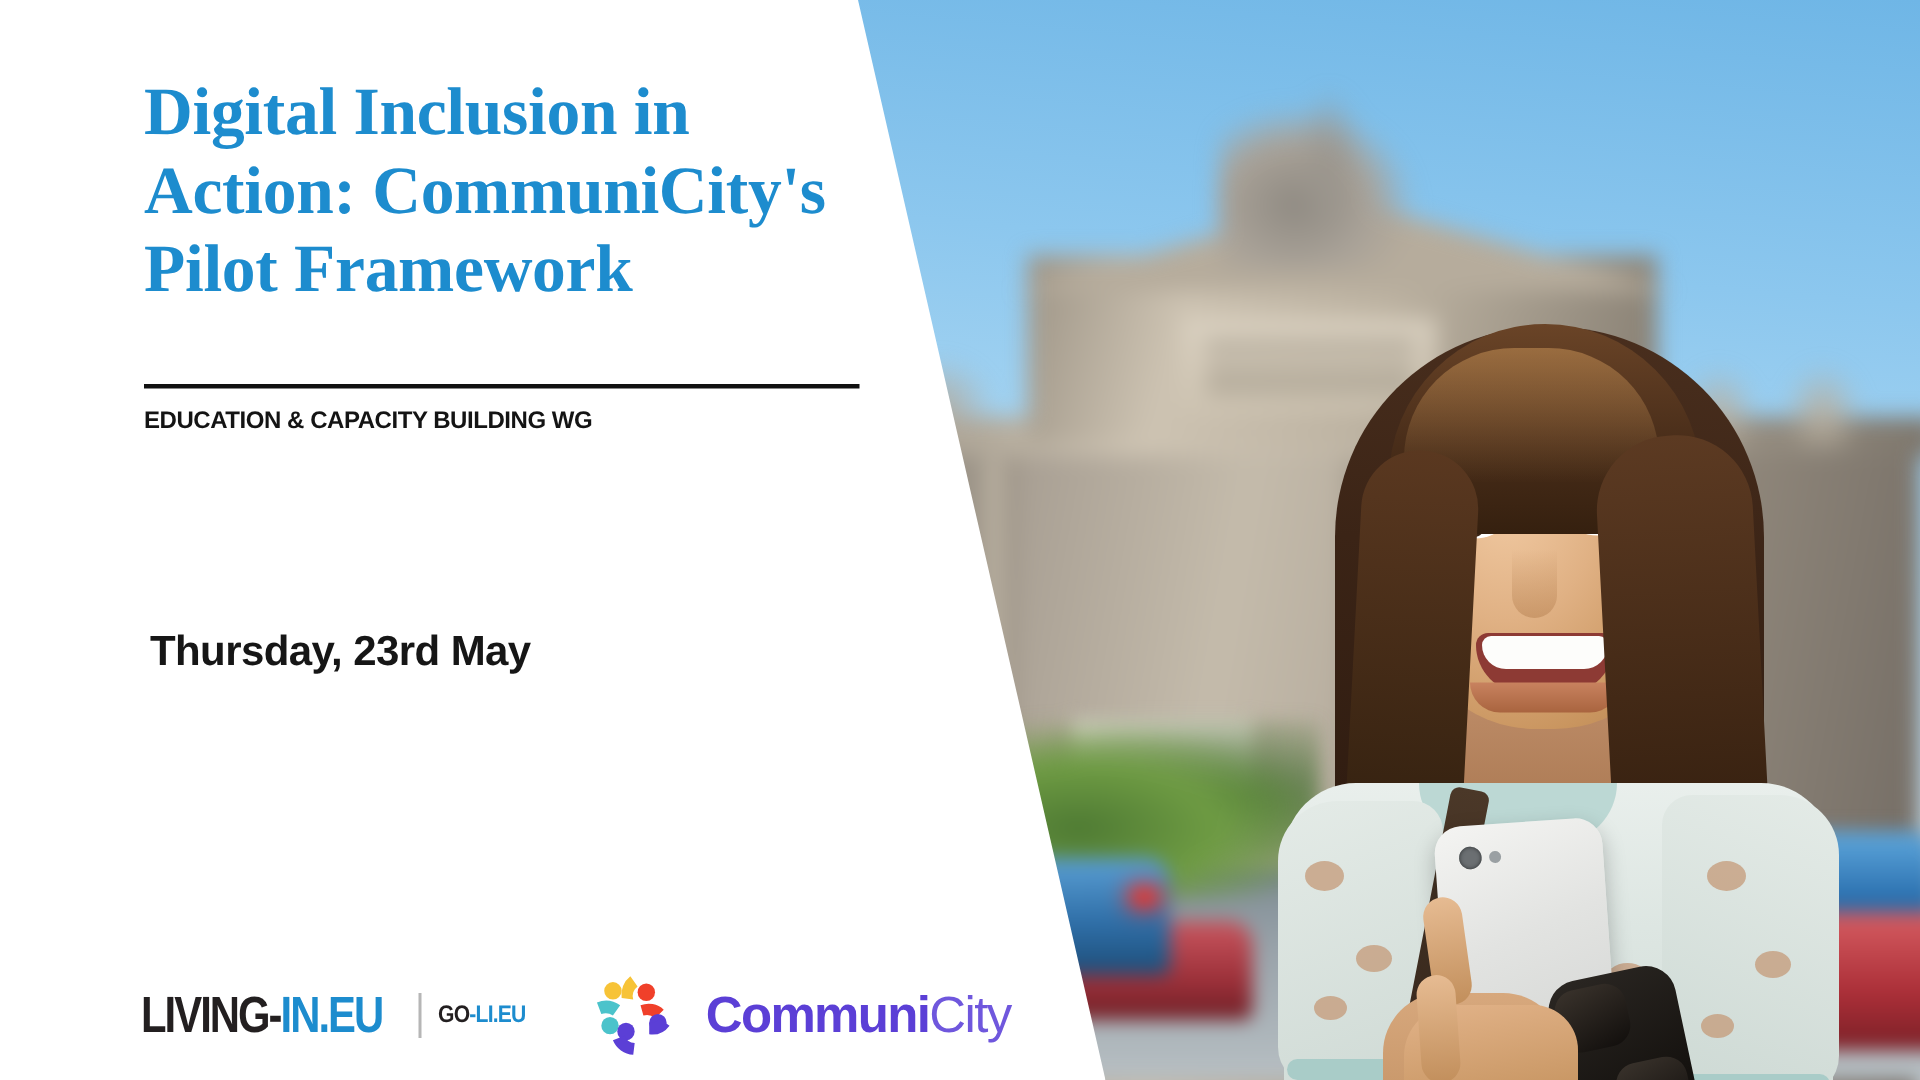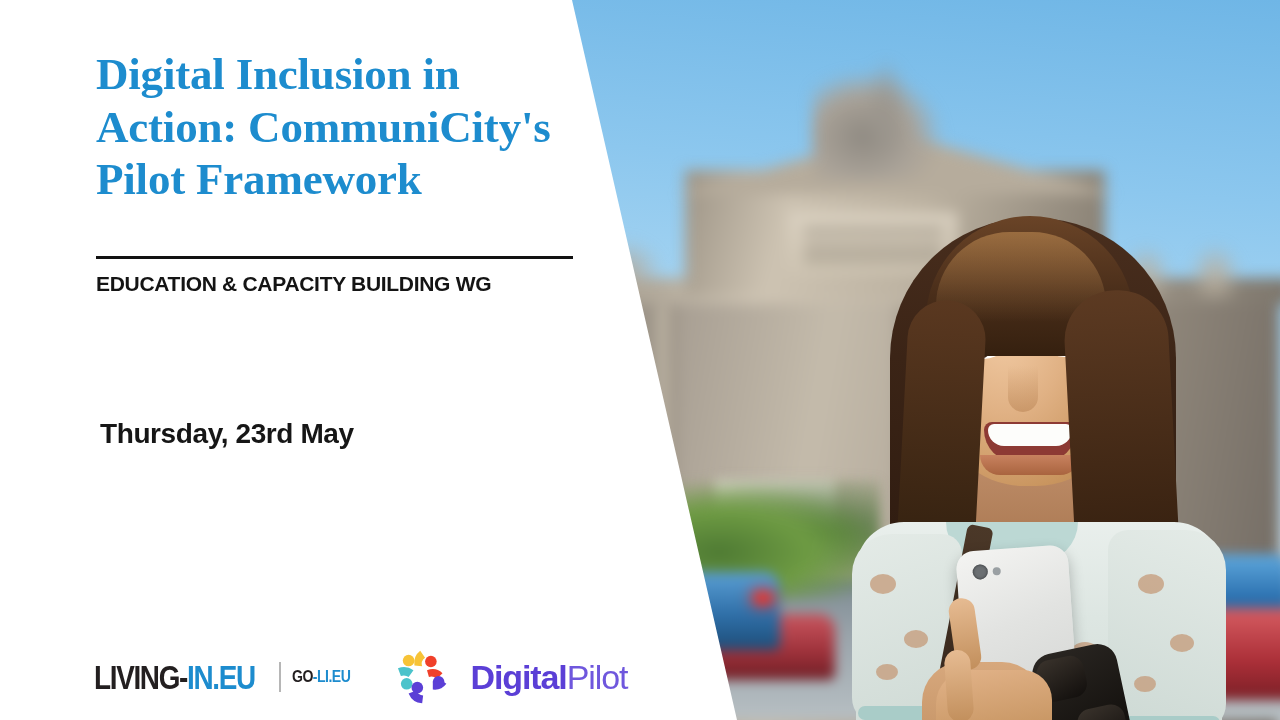--- a/index.html
+++ b/index.html
@@ -333,21 +333,21 @@
     height: 3px;
     background: #111111;
   }
   .subtitle {
     position: absolute;
     left: 96px;
     top: 272px;
     margin: 0;
     font-family: "Liberation Sans", sans-serif;
     font-weight: 600;
-    font-size: 21px;
+    font-size: 16px;
     letter-spacing: -0.3px;
     color: #141414;
     white-space: nowrap;
   }
   .date {
     position: absolute;
     left: 96px;
     top: 414px;
     margin: 4px;
     font-family: "Liberation Sans", sans-serif;
@@ -566,19 +566,19 @@
             <circle cx="36" cy="15" r="6" fill="#F0402A"></circle>
             <path d="M32 24 a15 15 0 0 1 16 3 l-6 6 a8 8 0 0 0 -8 -2 z" fill="#F0402A"></path>
 
             <circle cx="22" cy="42" r="6" fill="#5B3FD6"></circle>
             <path d="M13 48 a16 16 0 0 0 14 10 l1 -8 a8 8 0 0 1 -7 -5 z" fill="#5B3FD6"></path>
 
             <circle cx="44" cy="36" r="6" fill="#5B3FD6"></circle>
             <path d="M38 44 a15 15 0 0 0 14 -6 l-7 -5 a8 8 0 0 1 -7 3 z" fill="#5B3FD6"></path>
           </svg>
         </span>
-        <span class="cc-word"><span class="b">Digital</span><span class="l">Pilot</span></span>
+        <span class="cc-word"><span class="b">Communi</span><span class="l">City</span></span>
       </div>
 
     </div>
   </div>
 
 </div>
 
 </body></html>

